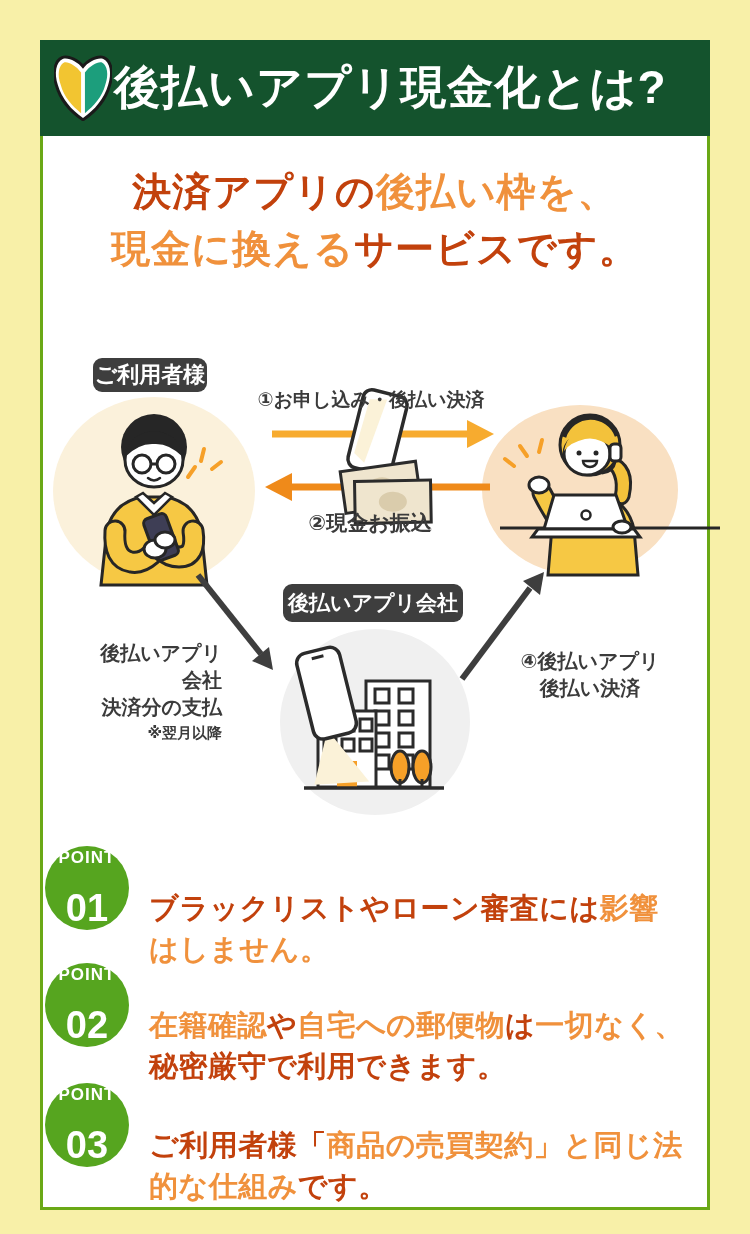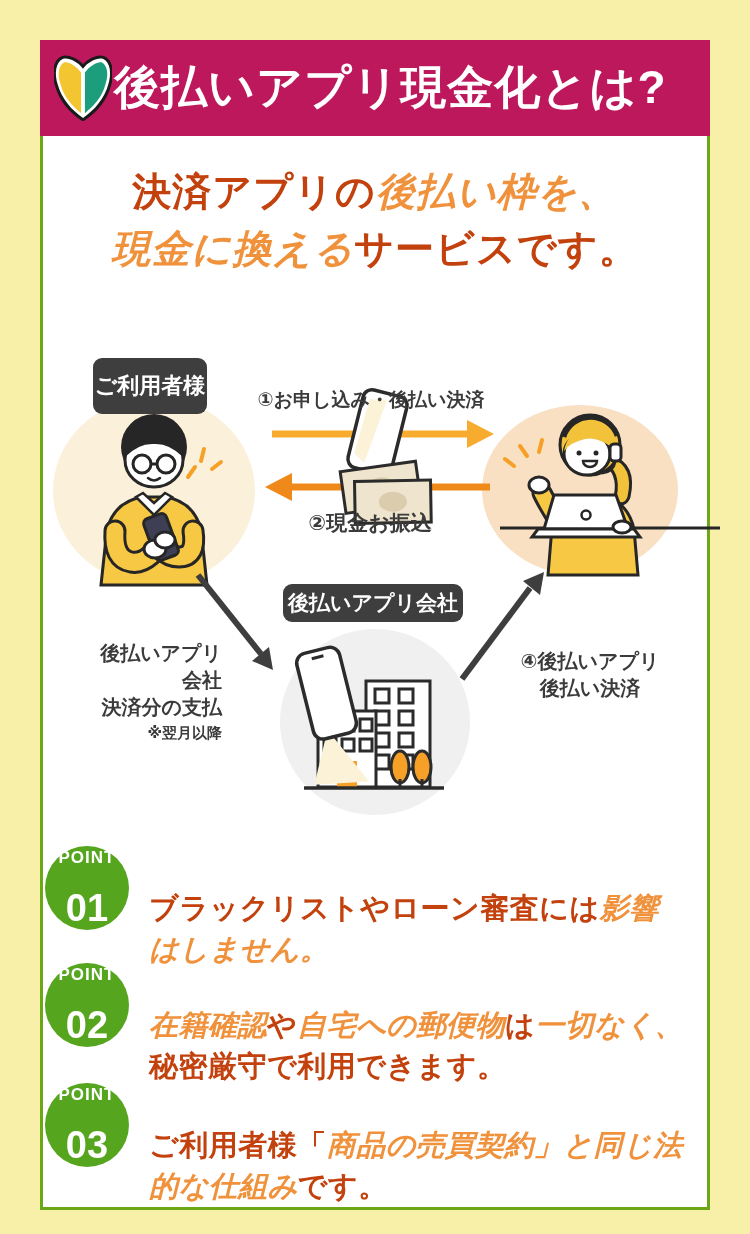--- a/index.html
+++ b/index.html
@@ -2,47 +2,47 @@
 <html><head>
 <meta charset="utf-8">
 <style>
   * { margin:0; padding:0; box-sizing:border-box;
       font-family:"Liberation Sans","DejaVu Sans",sans-serif; font-weight:bold; }
   html,body { width:750px; height:1234px; }
   body { background:#F8F0A8; position:relative; overflow:hidden; }
 
   
   .header { position:absolute; left:40px; top:40px; width:670px; height:96px;
-            background:#be185d; }
+            background:#14532d; }
   .header-icon { position:absolute; left:14px; top:11px; width:58px; height:74px; }
   .header-title { position:absolute; left:74px; top:50%; transform:translateY(-50%);
                   color:#fff; font-size:46px; letter-spacing:1px; white-space:nowrap; }
 
   
   .card { position:absolute; left:40px; top:136px; width:670px; height:1074px;
           background:#fff; border:3px solid #6AA816; border-top:none; }
 
   .headline { position:absolute; left:0; top:28px; width:100%;
               text-align:center; font-size:39px; line-height:1.45; letter-spacing:1px; }
 
   .seg-dark   { color:#c2410c; }
-  .seg-orange { color:#F0913C;font-style:italic; }
+  .seg-orange { color:#F0913C; }
 
   
   .diagram { position:absolute; left:0; top:200px; width:664px; height:500px; }
   .circle { position:absolute; border-radius:50%; }
   .circle-user     { left:10px;  top:61px;  width:202px; height:188px; background:#FBF1DB; }
   .circle-operator { left:439px; top:69px;  width:196px; height:170px; background:#F9E0C2; }
   .circle-building { left:237px; top:293px; width:190px; height:186px; background:#F0F0F0; }
   .circle svg { width:100%; height:100%; overflow:visible; display:block; }
 
   .actor-label { position:absolute; background:#3E3E3E; color:#fff; border-radius:9px;
                  display:flex; flex-direction:column; align-items:center; justify-content:center;
                  text-align:center; line-height:1.3; z-index:5; }
-  .label-user     { left:50px;  top:22px;  width:114px; height:56px; font-size:22px;text-align:center; }
+  .label-user     { left:50px;  top:22px;  width:114px; height:34px; font-size:22px;text-align:center; }
   .label-operator { left:477px; top:13px;  width:144px; height:64px; font-size:21px; }
   .label-building { left:240px; top:248px; width:180px; height:38px; font-size:21px; }
 
   .flow-label { position:absolute; color:#3B3B3B; text-align:center; z-index:4; }
   .flow1-label { left:208px; top:51px;  width:240px; font-size:19px; }
   .flow2-label { left:217px; top:173px; width:220px; font-size:21px; }
   .flow3-label { left:39px;  top:304px; width:140px; font-size:20px; line-height:1.35; text-align:right; }
   .flow4-label { left:462px; top:312px; width:170px; font-size:20px; line-height:1.35;text-align:center; }
   .flow-note { font-size:15px; margin-top:2px; }
 

